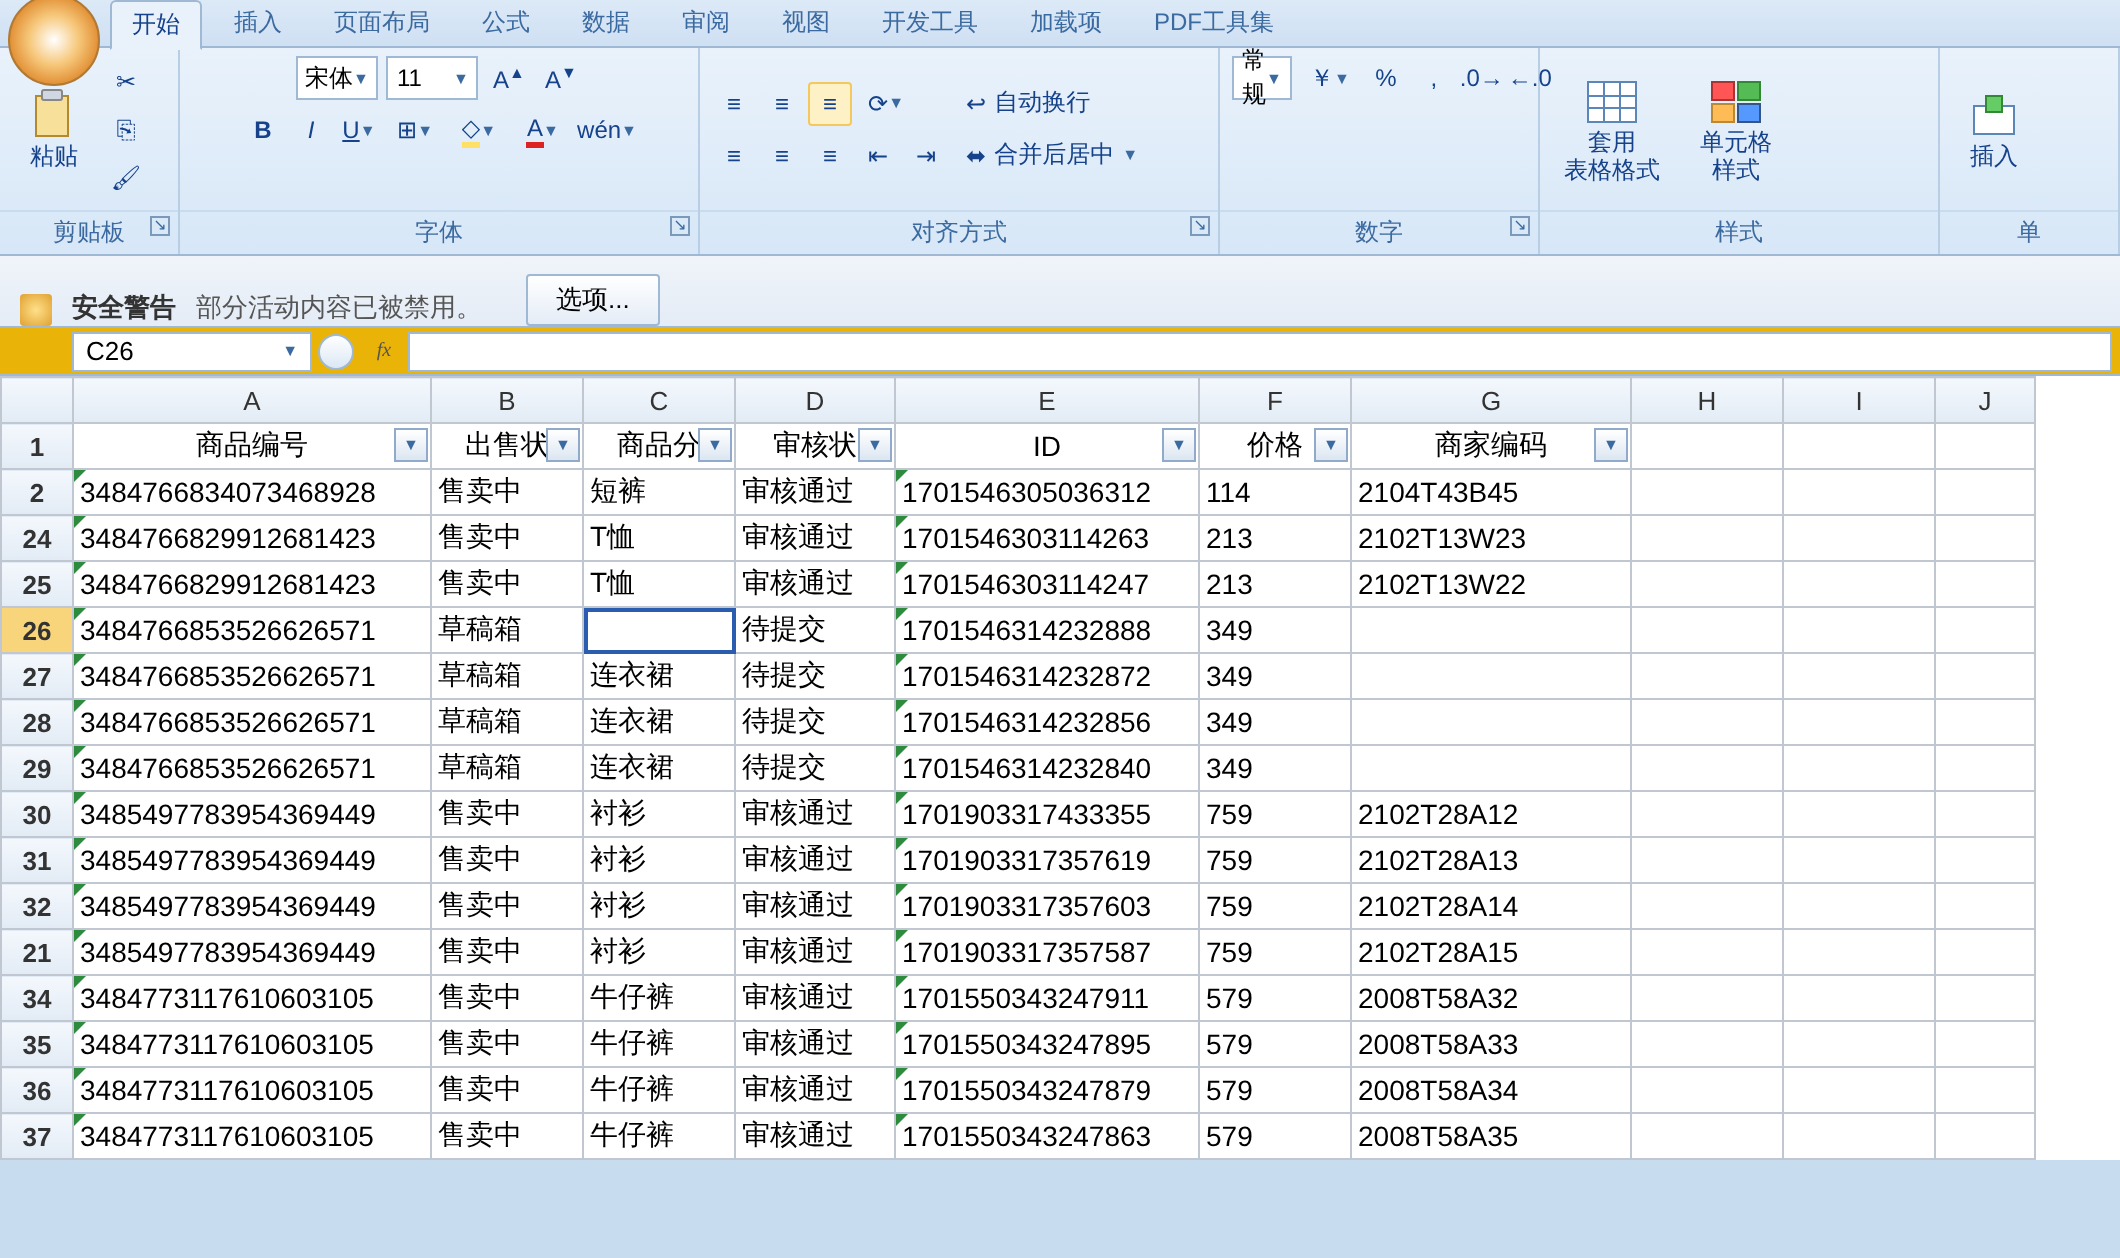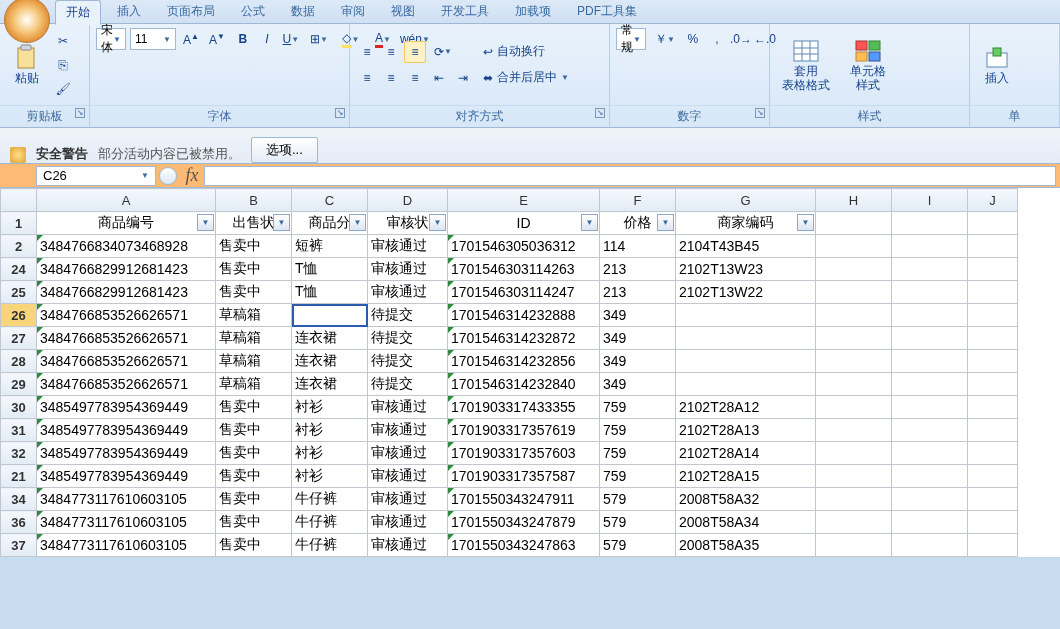--- a/index.html
+++ b/index.html
@@ -25,27 +25,27 @@
   .smrow { display: flex; gap: 2px; }
   .smbtn { width: 22px; height: 22px; border: 1px solid transparent; border-radius: 2px; display: flex; align-items: center; justify-content: center; cursor: pointer; color: #15428b; }
   .dd { width: 8px; font-size: 8px; text-align: center; color: #3b6aa0; }
 
   .combo { height: 22px; background: #fff; border: 1px solid #9fb8d4; display: flex; align-items: center; padding: 0 4px; font-size: 12px; }
   .combo .dd2 { margin-left: auto; font-size: 8px; color: #3b6aa0; }
 
   
   .secbar { height: 36px; background: linear-gradient(#f0f4fa,#e4ecf6); border-bottom: 1px solid #9fb8d4; display: flex; align-items: flex-end; padding: 0 10px; gap: 10px; font-size: 13px; }
   .shield { width: 16px; height: 16px; background: radial-gradient(#ffe08a,#e0a030); border-radius: 2px; }
-  .optbtn { padding: 3px 14px; background: linear-gradient(#fff,#e4ecf6); border: 1px solid #9fb8d4; border-radius: 2px; cursor: pointer; }
+  .optbtn { padding: 3px 14px; background: linear-gradient(#fff,#e4ecf6); border: 1px solid #9fb8d4; border-radius: 2px; cursor: pointer; margin-left: 12px; }
 
   
-  .fxbar { height: 24px; background: #fdba74; border-bottom: 1px solid #9fb8d4; display: flex; align-items: center; }
+  .fxbar { height: 24px; background: #eab308; border-bottom: 1px solid #9fb8d4; display: flex; align-items: center; }
   .namebox { width: 120px; height: 20px; background: #fff; border: 1px solid #9fb8d4; margin-left: 36px; display: flex; align-items: center; padding: 0 6px; font-size: 13px; }
   .namebox .dd2 { margin-left: auto; font-size: 8px; color: #3b6aa0; }
-  .fx { width: 24px; text-align: center; font-style: italic; font-family: serif; font-size: 18px; color: #555; }
+  .fx { width: 24px; text-align: center; font-style: italic; font-family: serif; font-size: 10px; color: #555; }
   .fxedit { flex: 1; height: 20px; background: #fff; border: 1px solid #9fb8d4; margin-right: 4px; }
   .circlebtn { width: 18px; height: 18px; border-radius: 50%; border: 1px solid #9fb8d4; background: linear-gradient(#fff,#dbe8f5); margin: 0 3px; }
 
   
   .gridwrap { position: relative; background: #fff; }
   table { border-collapse: collapse; table-layout: fixed; }
   th, td { border: 1px solid #c0c7d1; height: 23px; font-size: 14px; font-family: SimSun, Arial; overflow: hidden; white-space: nowrap; }
   .colhead th { background: linear-gradient(#f4f8fd,#e2ebf5); text-align: center; font-weight: normal; color: #333; font-size: 13px; }
   .rowhead { background: linear-gradient(#f4f8fd,#e2ebf5); text-align: center; color: #333; font-size: 13px; width: 36px; }
   .rowhead.sel { background: #f8d57a; }
@@ -97,21 +97,21 @@
           </div>
         <div class="smbtn">
             <span>🖌</span>
           </div>
       </div>
     </div>
     <div class="group-label"><span>剪贴板</span><span class="dlaunch">↘</span></div>
   </div>
 
   <div class="group" style="width:260px">
-    <div class="group-body" style="flex-direction:row;align-items:flex-start;gap:4px">
+    <div class="group-body" style="flex-direction:column;align-items:center;gap:4px">
       <div style="display:flex;gap:4px">
         <div class="combo" style="flex:1">
             <span>宋体</span>
             <span class="dd2">▼</span>
           </div>
         <div class="combo" style="width:46px">
             <span>11</span>
             <span class="dd2">▼</span>
           </div>
         <div class="smbtn">
@@ -488,20 +488,33 @@
           <td class="">牛仔裤</td>
           <td class="">审核通过</td>
           <td class="greentick">1701550343247911</td>
           <td class="num">579</td>
           <td class="">2008T58A32</td>
           <td class=""></td>
           <td class=""></td>
           <td class=""></td>
         </tr>
         <tr>
+          <th class="rowhead">35</th>
+          <td class="greentick">3484773117610603105</td>
+          <td class="">售卖中</td>
+          <td class="">牛仔裤</td>
+          <td class="">审核通过</td>
+          <td class="greentick">1701550343247895</td>
+          <td class="num">579</td>
+          <td class="">2008T58A33</td>
+          <td class=""></td>
+          <td class=""></td>
+          <td class=""></td>
+        </tr>
+        <tr>
           <th class="rowhead">36</th>
           <td class="greentick">3484773117610603105</td>
           <td class="">售卖中</td>
           <td class="">牛仔裤</td>
           <td class="">审核通过</td>
           <td class="greentick">1701550343247879</td>
           <td class="num">579</td>
           <td class="">2008T58A34</td>
           <td class=""></td>
           <td class=""></td>

